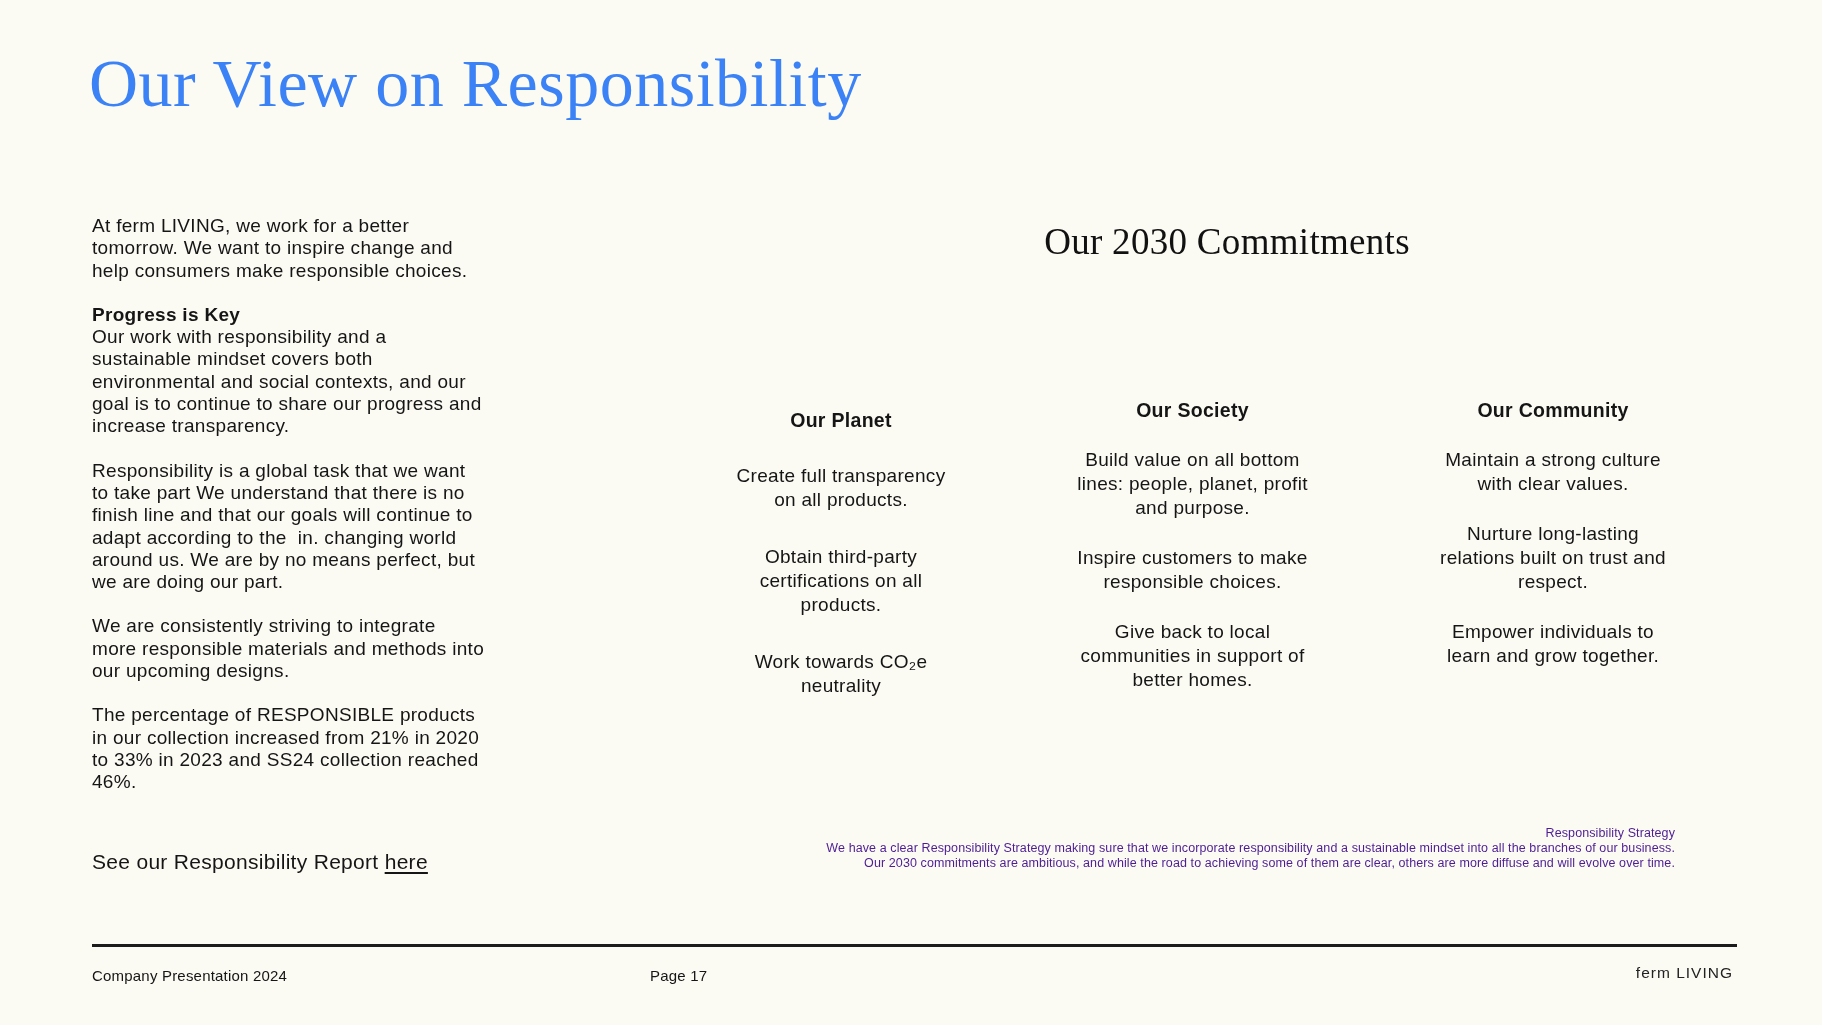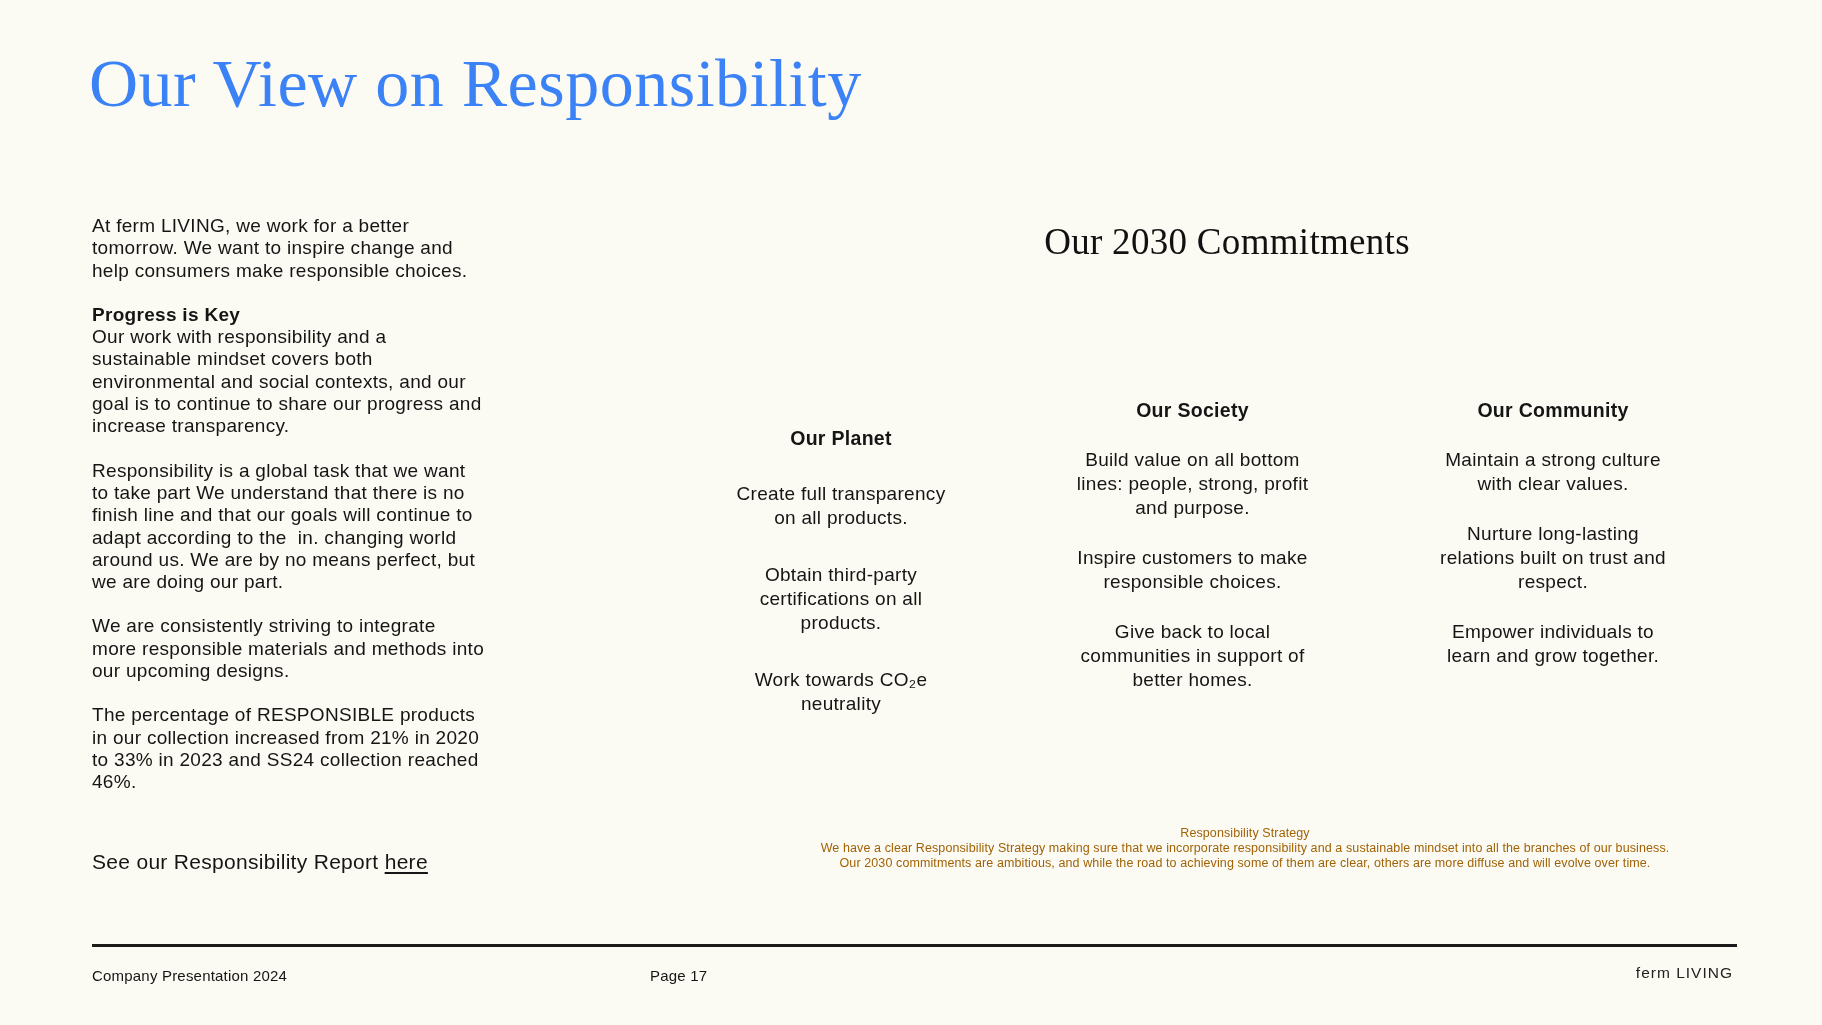--- a/index.html
+++ b/index.html
@@ -42,37 +42,37 @@
     font-size: 37px;
     letter-spacing: 0.3px;
     color: #111;
   }
   .commit-col {
     position: absolute;
     text-align: center;
     font-size: 19px; line-height: 24px; letter-spacing: 0.3px;
   }
   .commit-col .col-title { font-weight: bold; font-size: 19.5px; }
-  .col-planet    { left: 696px;  top: 426px; width: 290px; }
+  .col-planet    { left: 696px;  top: 408px; width: 290px; }
   .col-society   { left: 1040px; top: 398px; width: 305px; }
   .col-community { left: 1398px; top: 398px; width: 310px; }
   .col-planet .col-title    { margin-bottom: 32px; }
   .col-society .col-title,
   .col-community .col-title { margin-bottom: 26px; }
   .col-planet .commit-item    { margin-bottom: 33px; }
   .col-society .commit-item,
   .col-community .commit-item { margin-bottom: 26px; }
   .commit-item:last-child { margin-bottom: 8px; }
 
   
   .footnote {
     position: absolute; left: 815px; top: 826px; width: 860px;
-    text-align: center;
+    text-align: right;
     font-size: 12.5px; line-height: 15px; letter-spacing: 0.1px;
-    color: #a16207;
+    color: #4c1d95;
   }
   .footnote-heading { margin-bottom: 0; }
 
   
   .footer-rule {
     position: absolute; left: 92px; top: 944px; width: 1645px; height: 3px;
     background: #1b1b1b;
   }
   .footer-left  { position: absolute; left: 92px;  top: 967px; font-size: 15px; letter-spacing: 0.2px; }
   .footer-page  { position: absolute; left: 650px; top: 967px; font-size: 15px; letter-spacing: 0.2px; }
@@ -120,21 +120,21 @@
   <div class="commit-item pre">Obtain third-party
 certifications on all
 products.</div>
   <div class="commit-item pre">Work towards CO₂e
 neutrality</div>
 </div>
 
 <div class="commit-col col-society">
   <div class="col-title">Our Society</div>
   <div class="commit-item pre">Build value on all bottom
-lines: people, strong, profit
+lines: people, planet, profit
 and purpose.</div>
   <div class="commit-item pre">Inspire customers to make
 responsible choices.</div>
   <div class="commit-item pre">Give back to local
 communities in support of
 better homes.</div>
 </div>
 
 <div class="commit-col col-community">
   <div class="col-title">Our Community</div>

